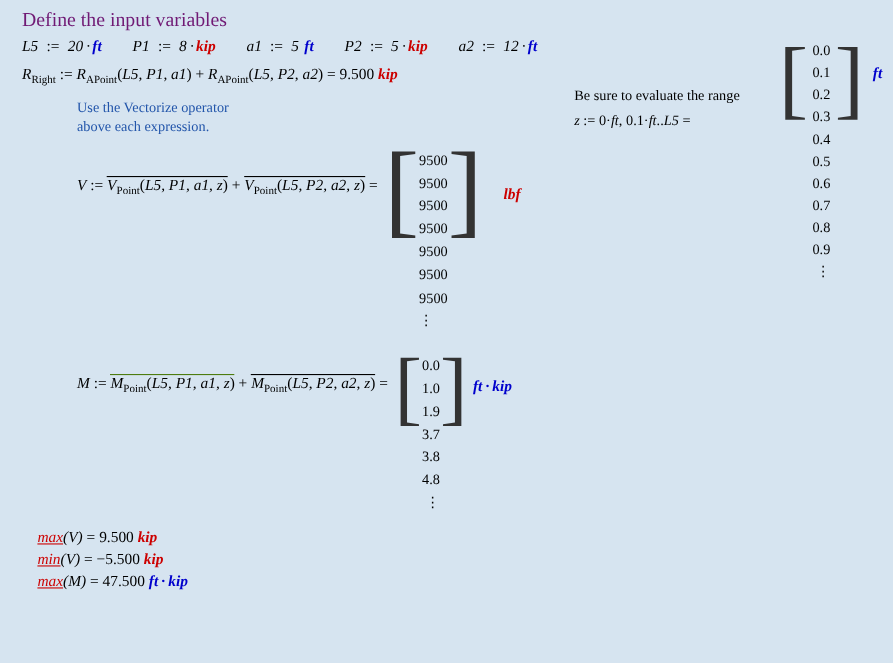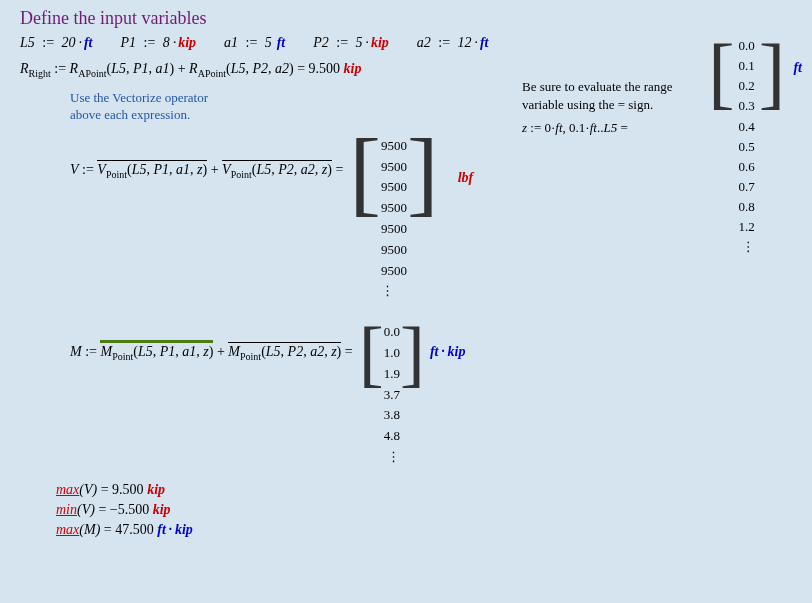--- a/index.html
+++ b/index.html
@@ -108,21 +108,21 @@
     .section-hint {
       color: #2255aa;
       font-size: 13px;
       margin-left: 50px;
       margin-bottom: 4px;
       line-height: 1.35;
     }
 
     .maxmin-section {
       margin-top: 10px;
-      margin-left: 36px;
+      margin-left: 14px;
     }
     .maxmin-row {
       display: flex;
       align-items: baseline;
       margin-bottom: 4px;
       font-size: 14px;
     }
   </style>
 </head>
 <body>
@@ -159,39 +159,38 @@
     <div class="var-item">
       <span class="var-name">a2</span>
       <span class="assign">&nbsp;:=&nbsp;</span>
       <span class="var-val">12 ·</span>
       <span class="var-unit">ft</span>
     </div>
   </div>
 
   <div class="notice-box">
     <div class="notice-text">Be sure to evaluate the range</div>
-    <div class="notice-text">variable using the = sign.</div>
     <div class="range-eq">
       <span><i>z</i> := 0·<i>ft</i>, 0.1·<i>ft</i>..<i>L5</i> =</span>
     </div>
   </div>
 
   <div class="right-panel">
     <span class="matrix-bracket-left">[</span>
     <div class="matrix-values">
       <span>0.0</span>
       <span>0.1</span>
       <span>0.2</span>
       <span>0.3</span>
       <span>0.4</span>
       <span>0.5</span>
       <span>0.6</span>
       <span>0.7</span>
       <span>0.8</span>
-      <span>1.2</span>
+      <span>0.9</span>
       <span>⋮</span>
     </div>
     <span class="matrix-bracket-right">]</span>
     <span class="matrix-unit">ft</span>
   </div>
 
   <div class="eq-row" style="margin-bottom:10px;">
     <span>
       <i>R</i><sub>Right</sub> := <i>R</i><sub>APoint</sub>(<i>L5</i>, <i>P1</i>, <i>a1</i>) + <i>R</i><sub>APoint</sub>(<i>L5</i>, <i>P2</i>, <i>a2</i>) = 9.500 <b><i style="color:#cc0000;">kip</i></b>
     </span>
@@ -237,21 +236,21 @@
       <span style="font-size:95px; line-height:0.9; font-weight:100; color:#333;">]</span>
       <span style="font-style:italic; font-weight:bold; color:#cc0000; font-size:14px; margin-top:40px; margin-left:19px;">lbf</span>
     </div>
   </div>
 
   <div style="display:flex; align-items:flex-start; margin-left:50px; margin-top:6px; margin-bottom:10px;">
     <div style="display:flex; align-items:center; margin-top:22px;">
       <span>
         <i>M</i> :=
         <span style="display:inline-block; position:relative;">
-          <span style="display:block; border-top: 3px solid #4d7c0f; padding-top:1px;">
+          <span style="display:block; border-top: 1px solid #4d7c0f; padding-top:1px;">
             <i>M</i><sub>Point</sub>(<i>L5</i>, <i>P1</i>, <i>a1</i>, <i>z</i>)
           </span>
         </span>
         +
         <span style="display:inline-block; position:relative;">
           <span style="display:block; border-top: 1px solid #000; padding-top:1px;">
             <i>M</i><sub>Point</sub>(<i>L5</i>, <i>P2</i>, <i>a2</i>, <i>z</i>)
           </span>
         </span>
         =

